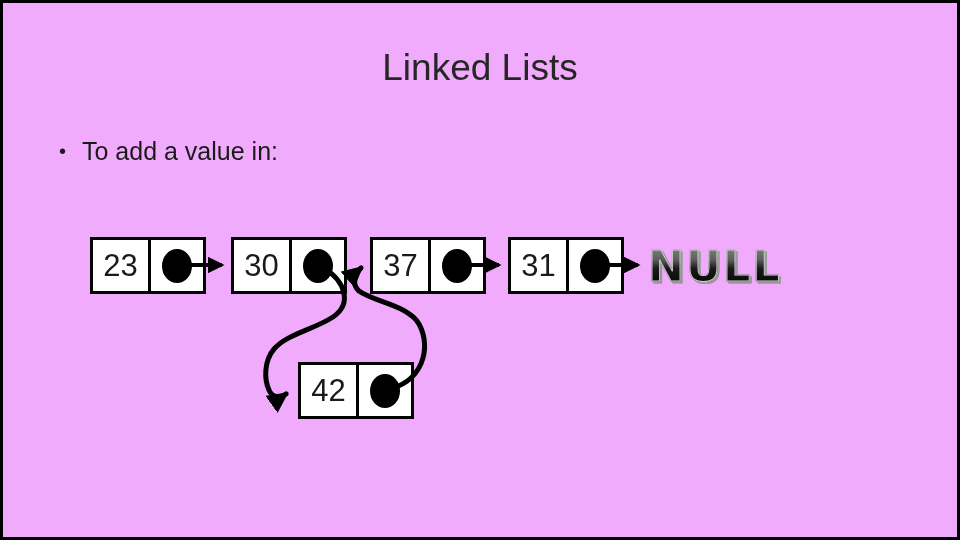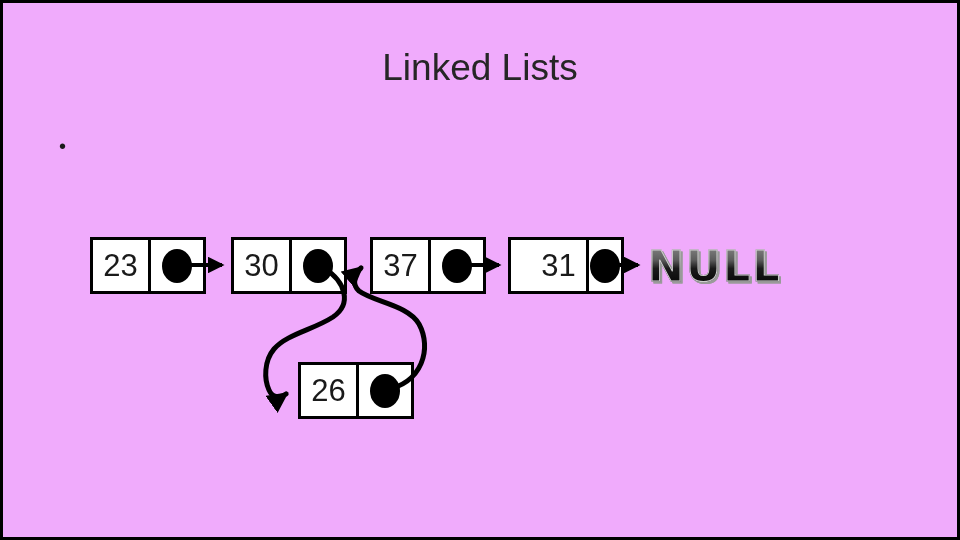--- a/index.html
+++ b/index.html
@@ -42,21 +42,21 @@
     width: 116px;
     height: 57px;
     box-sizing: border-box;
     border: 3px solid #000;
     background: #fff;
     display: flex;
   }
   .node-23 { left: 87px;  top: 234px; }
   .node-62 { left: 228px; top: 234px; }
   .node-37 { left: 367px; top: 234px; }
-  .node-31 { left: 505px; top: 234px; padding-left: 20px; }
+  .node-31 { left: 505px; top: 234px; }
   .node-26 { left: 295px; top: 359px; }
   .cell-value {
     width: 55px;
     display: flex;
     align-items: center;
     justify-content: center;
     font-size: 31px;
     color: #1a1a1a;
   }
   .cell-ptr {
@@ -101,20 +101,21 @@
 </style>
 </head>
 <body>
 
 <div class="slide">
 
   <div class="slide-title">Linked Lists</div>
 
   <div class="bullet-row">
     <span class="bullet-glyph">•</span>
+    <span>To add a value in:</span>
   </div>
 
   <div class="node node-23">
     <div class="cell-value">23</div>
     <div class="cell-ptr">
       <span class="dot"></span>
     </div>
   </div>
 
   <div class="node node-62">
@@ -132,21 +133,21 @@
   </div>
 
   <div class="node node-31">
     <div class="cell-value">31</div>
     <div class="cell-ptr">
       <span class="dot"></span>
     </div>
   </div>
 
   <div class="node node-26">
-    <div class="cell-value">26</div>
+    <div class="cell-value">42</div>
     <div class="cell-ptr">
       <span class="dot"></span>
     </div>
   </div>
 
   <div class="null-label">NULL</div>
 
   <svg class="arrows-layer" width="960" height="540" viewBox="0 0 960 540" xmlns="http://www.w3.org/2000/svg">
     <defs>
       <marker id="ah" viewBox="0 0 10 10" refX="8.5" refY="5" markerWidth="4.2" markerHeight="4.2" orient="auto-start-reverse">

